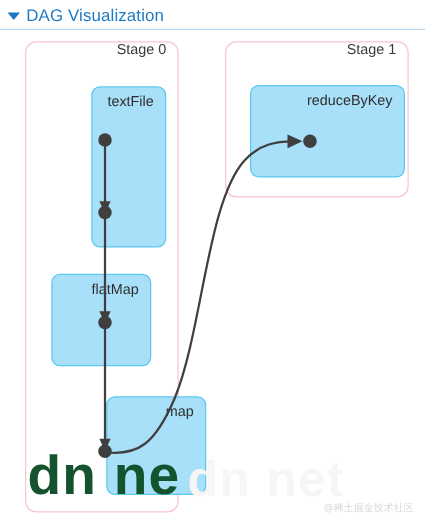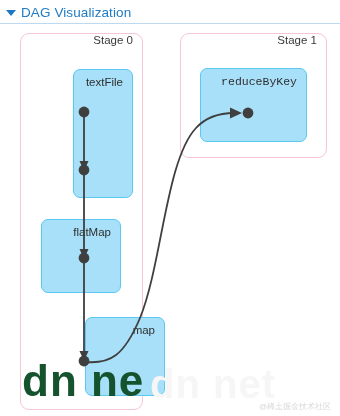--- a/index.html
+++ b/index.html
@@ -84,21 +84,21 @@
     position: absolute;
     top: 6px;
     right: 9px;
     font-size: 11.5px;
     color: #2f2f2f;
     white-space: nowrap;
   }
   #rdd-textfile     { left: 41px;  top: 69px;  width: 60px;  height: 129px; margin-left: 32px; }
   #rdd-flatmap      { left: 41px;  top: 219px; width: 80px;  height: 74px; text-align: center;  }
   #rdd-map          { left: 41px;  top: 317px; width: 80px;  height: 79px; margin-left: 44px;  }
-  #rdd-reducebykey  { left: 200px; top: 68px;  width: 107px; height: 74px; font-family: Liberation Mono, monospace;  }
+  #rdd-reducebykey  { left: 200px; top: 68px;  width: 124px; height: 74px;  }
 
   
   #edge-layer {
     position: absolute;
     left: 0;
     top: 0;
     width: 340px;
     height: 416px;
     pointer-events: none;
   }

